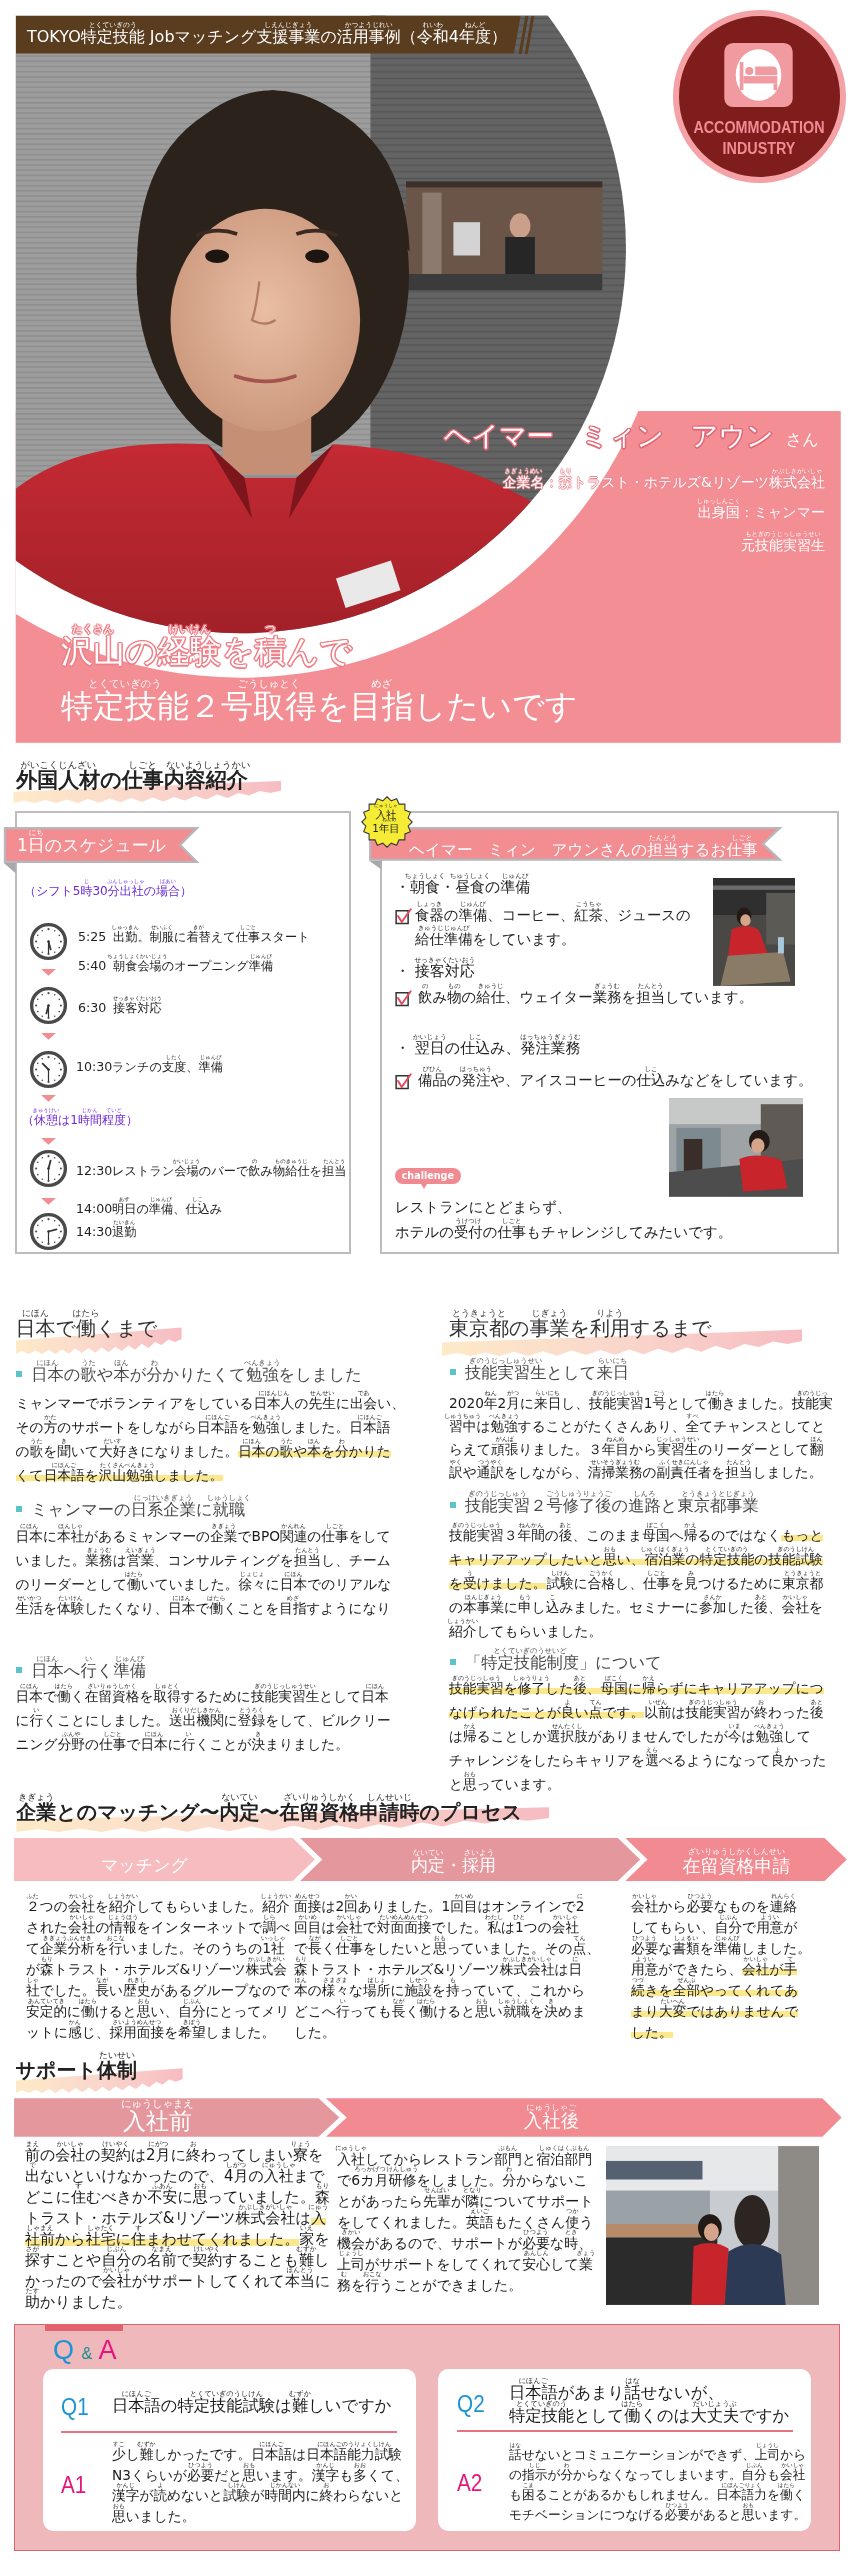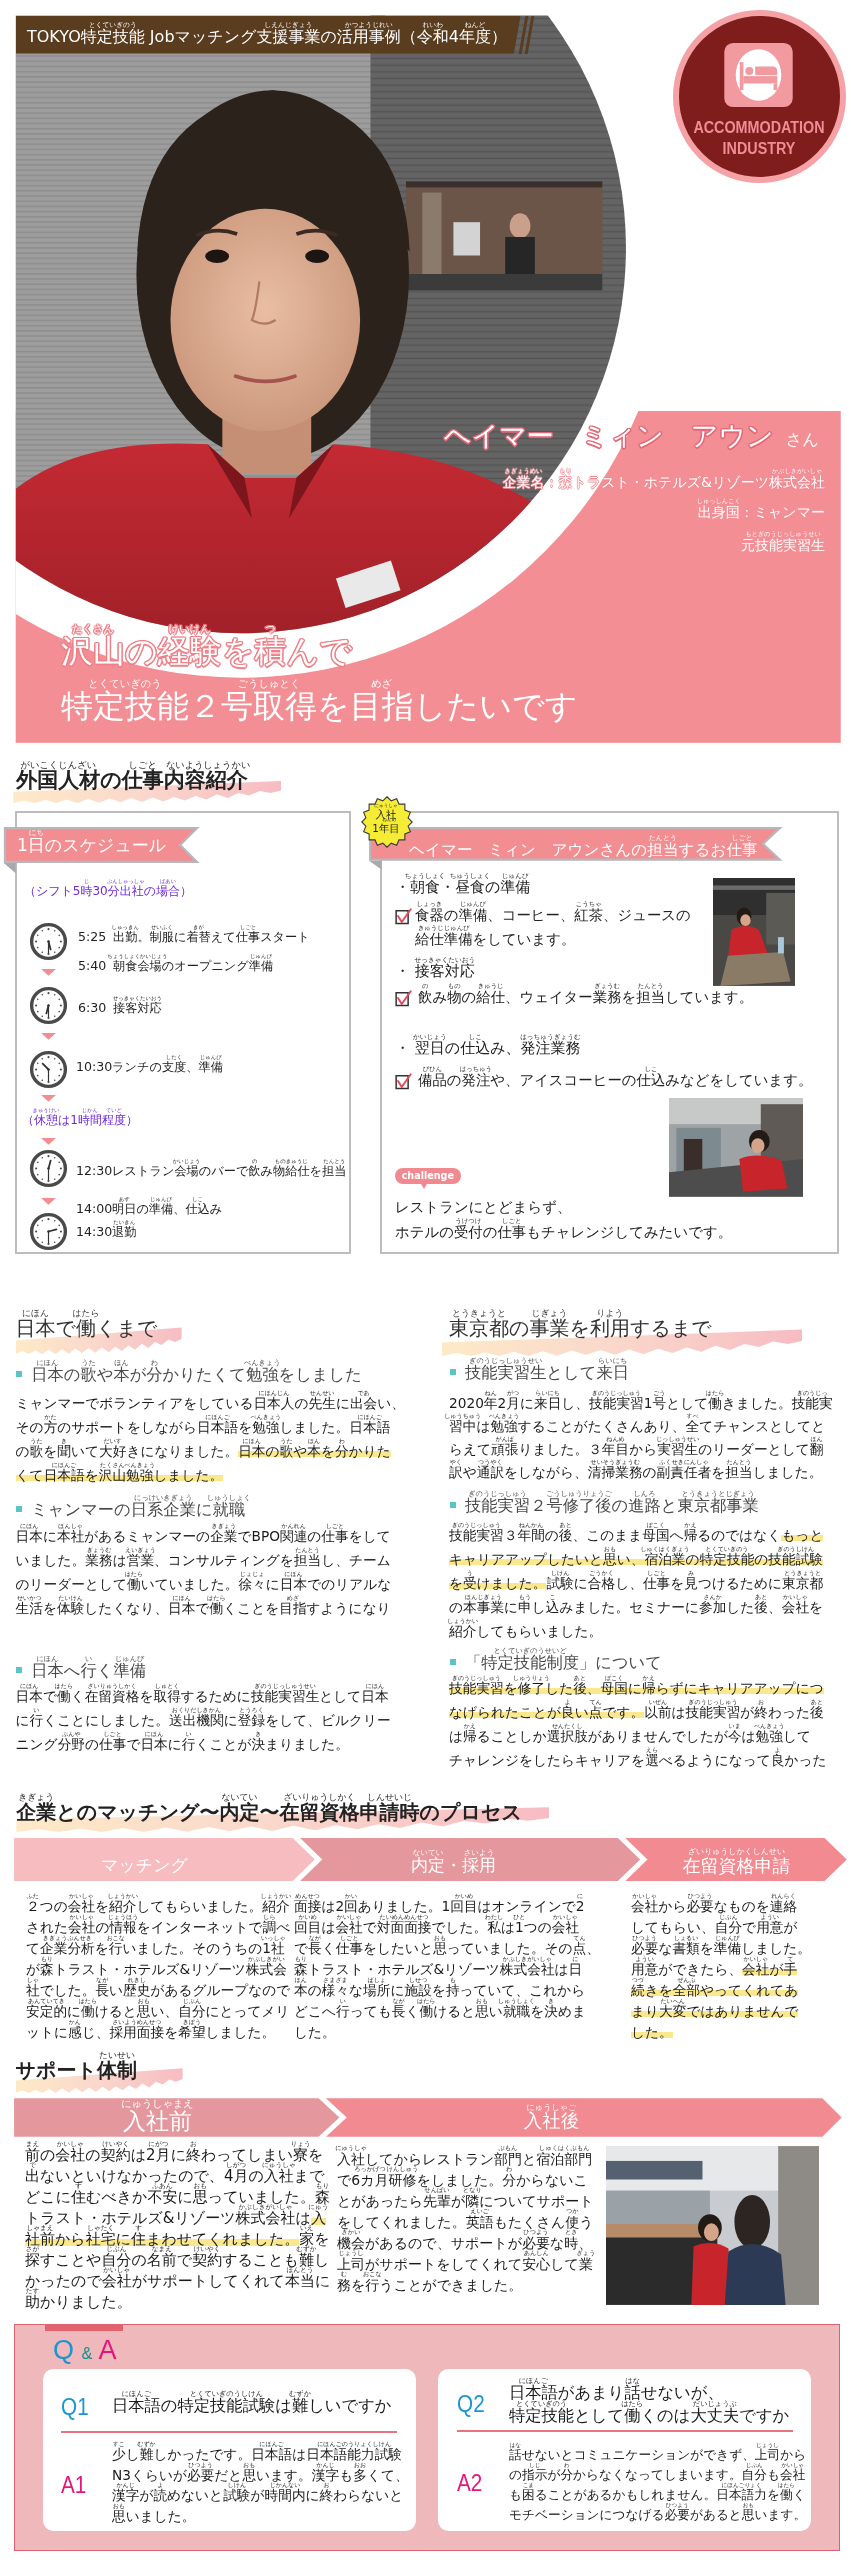--- a/index.html
+++ b/index.html
@@ -351,20 +351,21 @@
   <div class="ln">の<span class="rb">本事業<span class="rt">ほんじぎょう</span></span>に<span class="rb">申<span class="rt">もう</span></span>し<span class="rb">込<span class="rt">こ</span></span>みました。セミナーに<span class="rb">参加<span class="rt">さんか</span></span>した<span class="rb">後<span class="rt">あと</span></span>、<span class="rb">会社<span class="rt">かいしゃ</span></span>を</div>
   <div class="ln"><span class="rb">紹介<span class="rt">しょうかい</span></span>してもらいました。</div>
 </div>
 
 <div class="abs sub" style="left:450px;top:1652px"><span class="sq" style="margin-right:9px"></span><span>「<span class="rb">特定技能制度<span class="rt">とくていぎのうせいど</span></span>」について</span></div>
 <div class="blk body" style="left:449px;top:1676px;--p:24px">
   <div class="ln"><mark><span class="rb">技能実習<span class="rt">ぎのうじっしゅう</span></span>を<span class="rb">修了<span class="rt">しゅうりょう</span></span>した<span class="rb">後<span class="rt">あと</span></span>、<span class="rb">母国<span class="rt">ぼこく</span></span>に<span class="rb">帰<span class="rt">かえ</span></span>らずにキャリアアップにつ</mark></div>
   <div class="ln"><mark>なげられたことが<span class="rb">良<span class="rt">よ</span></span>い<span class="rb">点<span class="rt">てん</span></span>です。</mark><span class="rb">以前<span class="rt">いぜん</span></span>は<span class="rb">技能実習<span class="rt">ぎのうじっしゅう</span></span>が<span class="rb">終<span class="rt">お</span></span>わった<span class="rb">後<span class="rt">あと</span></span></div>
   <div class="ln">は<span class="rb">帰<span class="rt">かえ</span></span>ることしか<span class="rb">選択肢<span class="rt">せんたくし</span></span>がありませんでしたが<span class="rb">今<span class="rt">いま</span></span>は<span class="rb">勉強<span class="rt">べんきょう</span></span>して</div>
   <div class="ln">チャレンジをしたらキャリアを<span class="rb">選<span class="rt">えら</span></span>べるようになって<span class="rb">良<span class="rt">よ</span></span>かった</div>
+  <div class="ln">と<span class="rb">思<span class="rt">おも</span></span>っています。</div>
 </div>
 
 <div class="abs brush" style="left:16.3px;top:1804px;width:533px;height:28px"></div>
 <div class="abs h2 h2b" style="left:16.3px;top:1800px"><span class="rb">企業<span class="rt">きぎょう</span></span>とのマッチング〜<span class="rb">内定<span class="rt">ないてい</span></span>〜<span class="rb">在留資格<span class="rt">ざいりゅうしかく</span></span><span class="rb">申請時<span class="rt">しんせいじ</span></span>のプロセス</div>
 
 <svg class="abs" style="left:0;top:1838px" width="852" height="43" viewBox="0 0 1150 58">
   <polygon points="19,0 395,0 425,29 395,58 19,58" fill="#f6bcc0"></polygon>
   <polygon points="405,0 834,0 864,29 834,58 405,58 435,29" fill="#e4979d"></polygon>
   <polygon points="844,0 1113,0 1143,29 1113,58 844,58 874,29" fill="#f18b91"></polygon>
 </svg>

